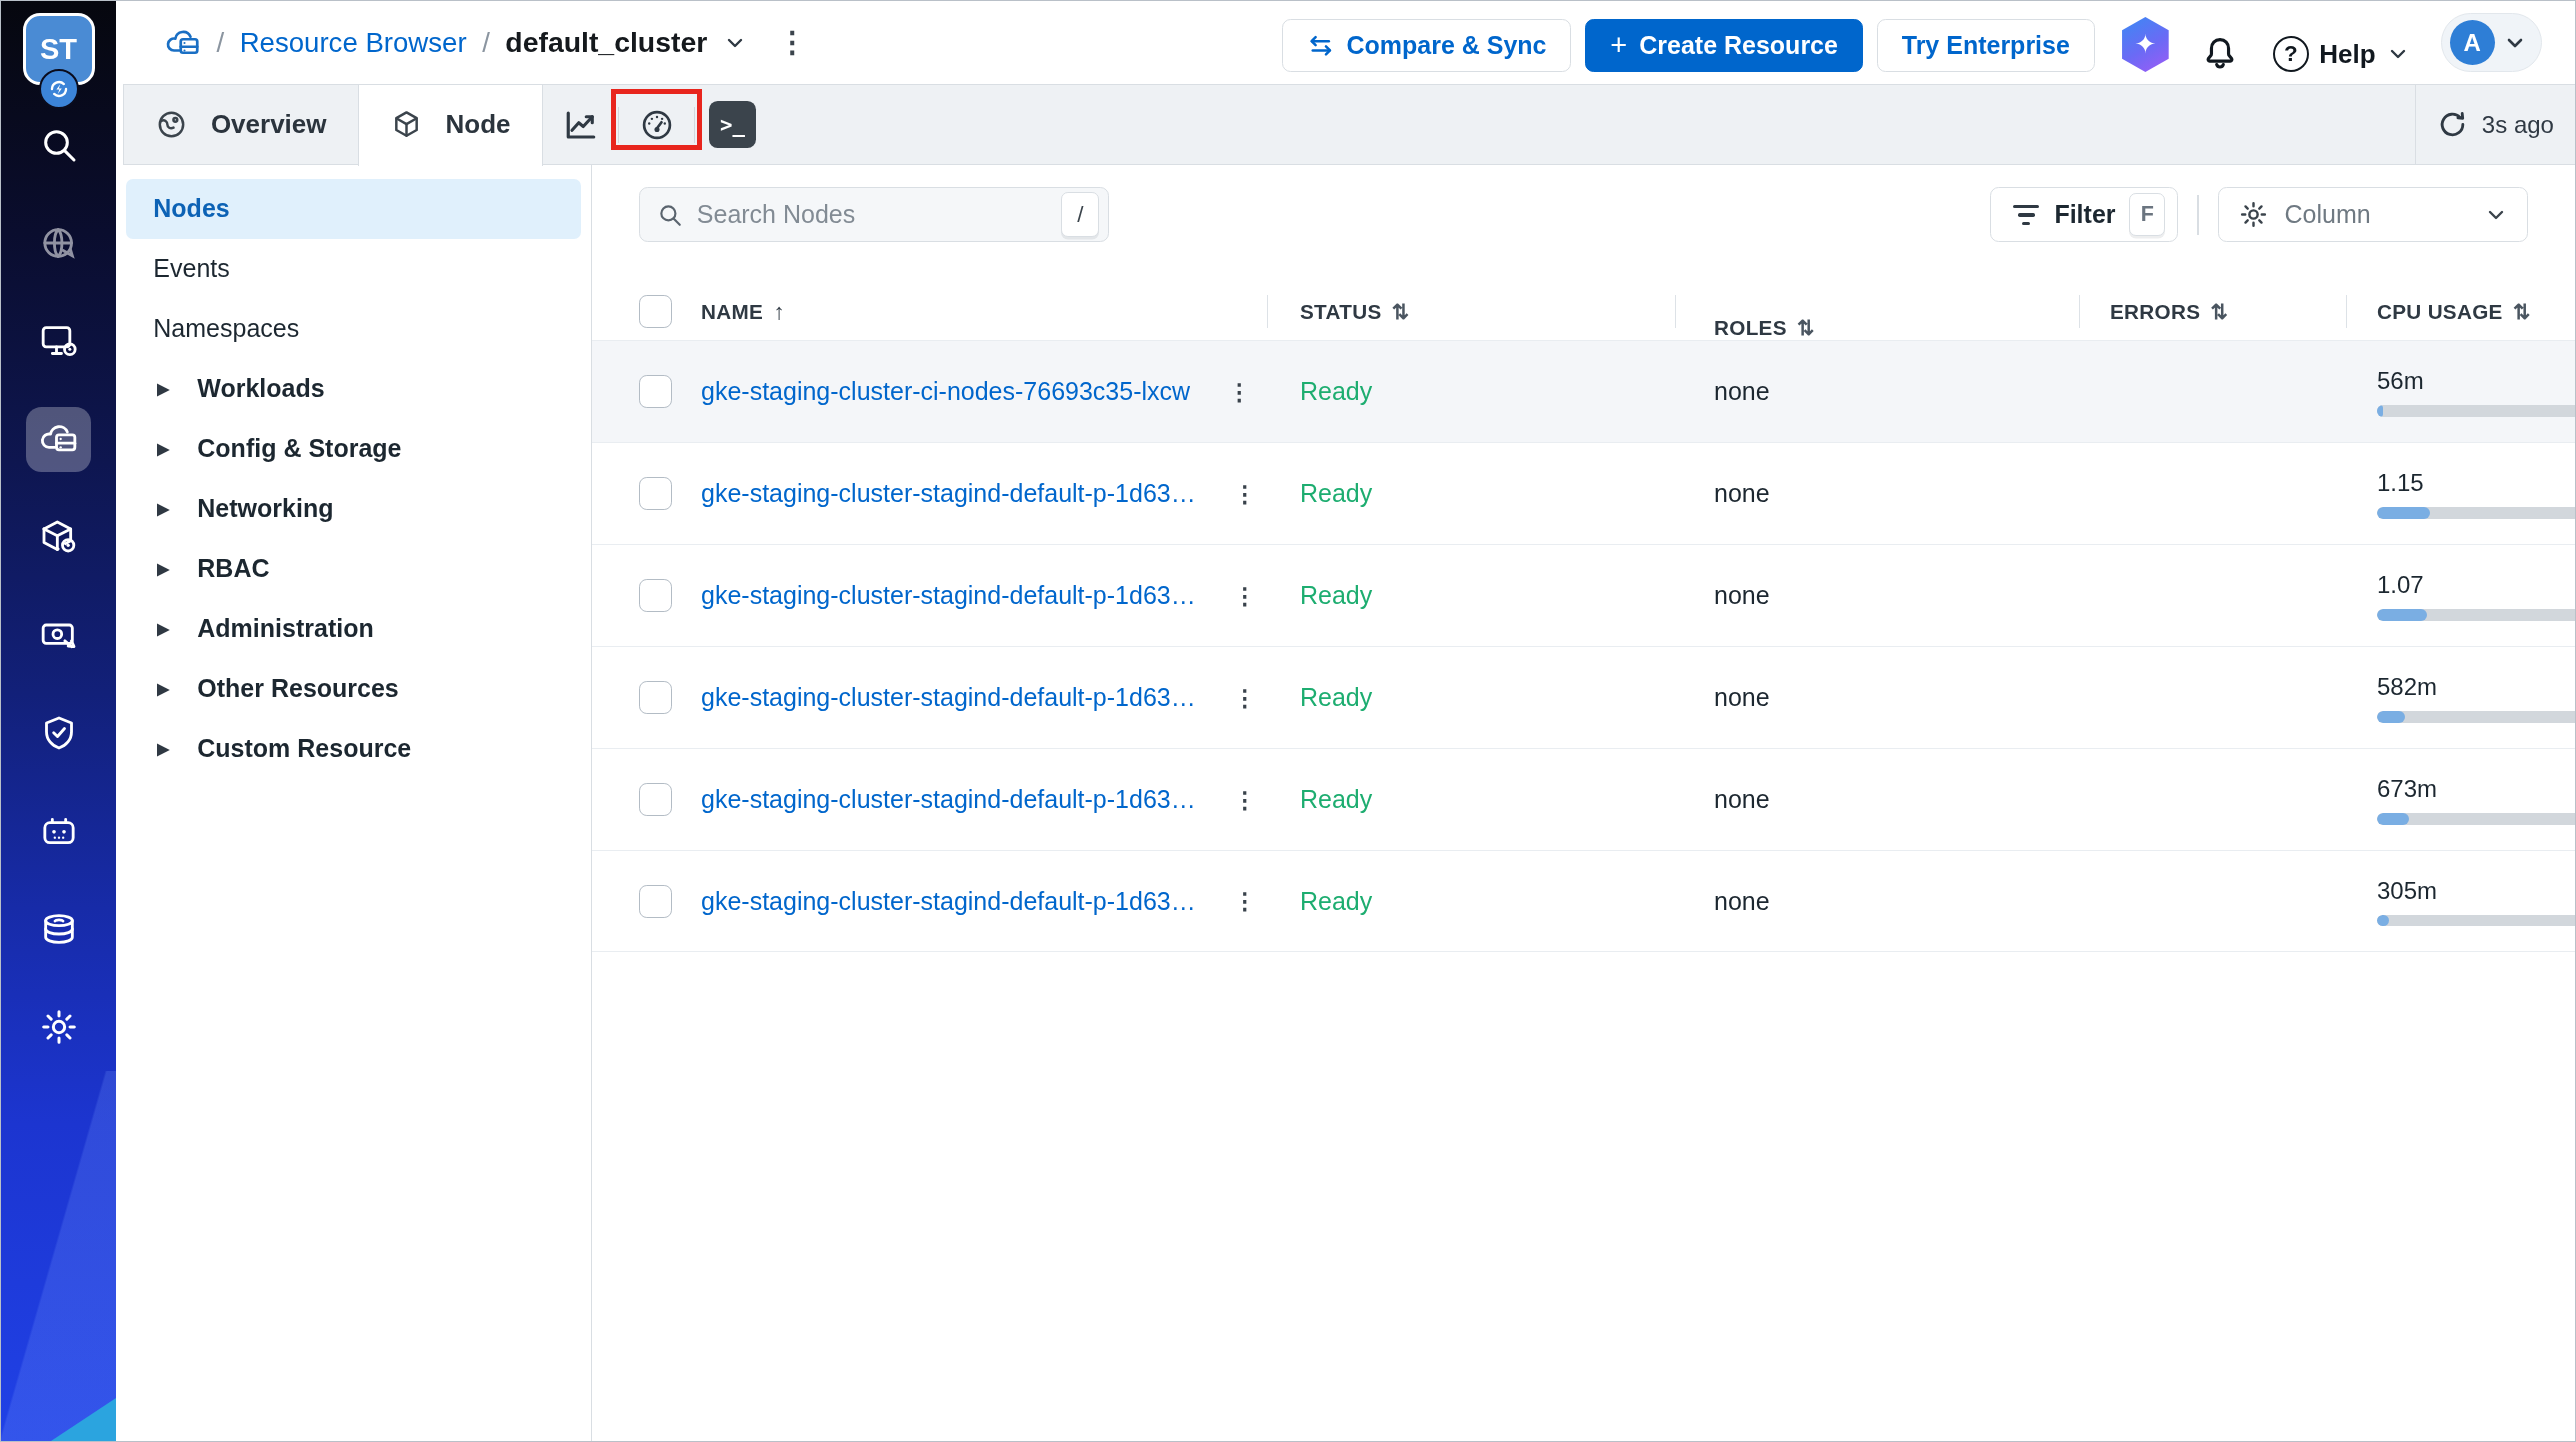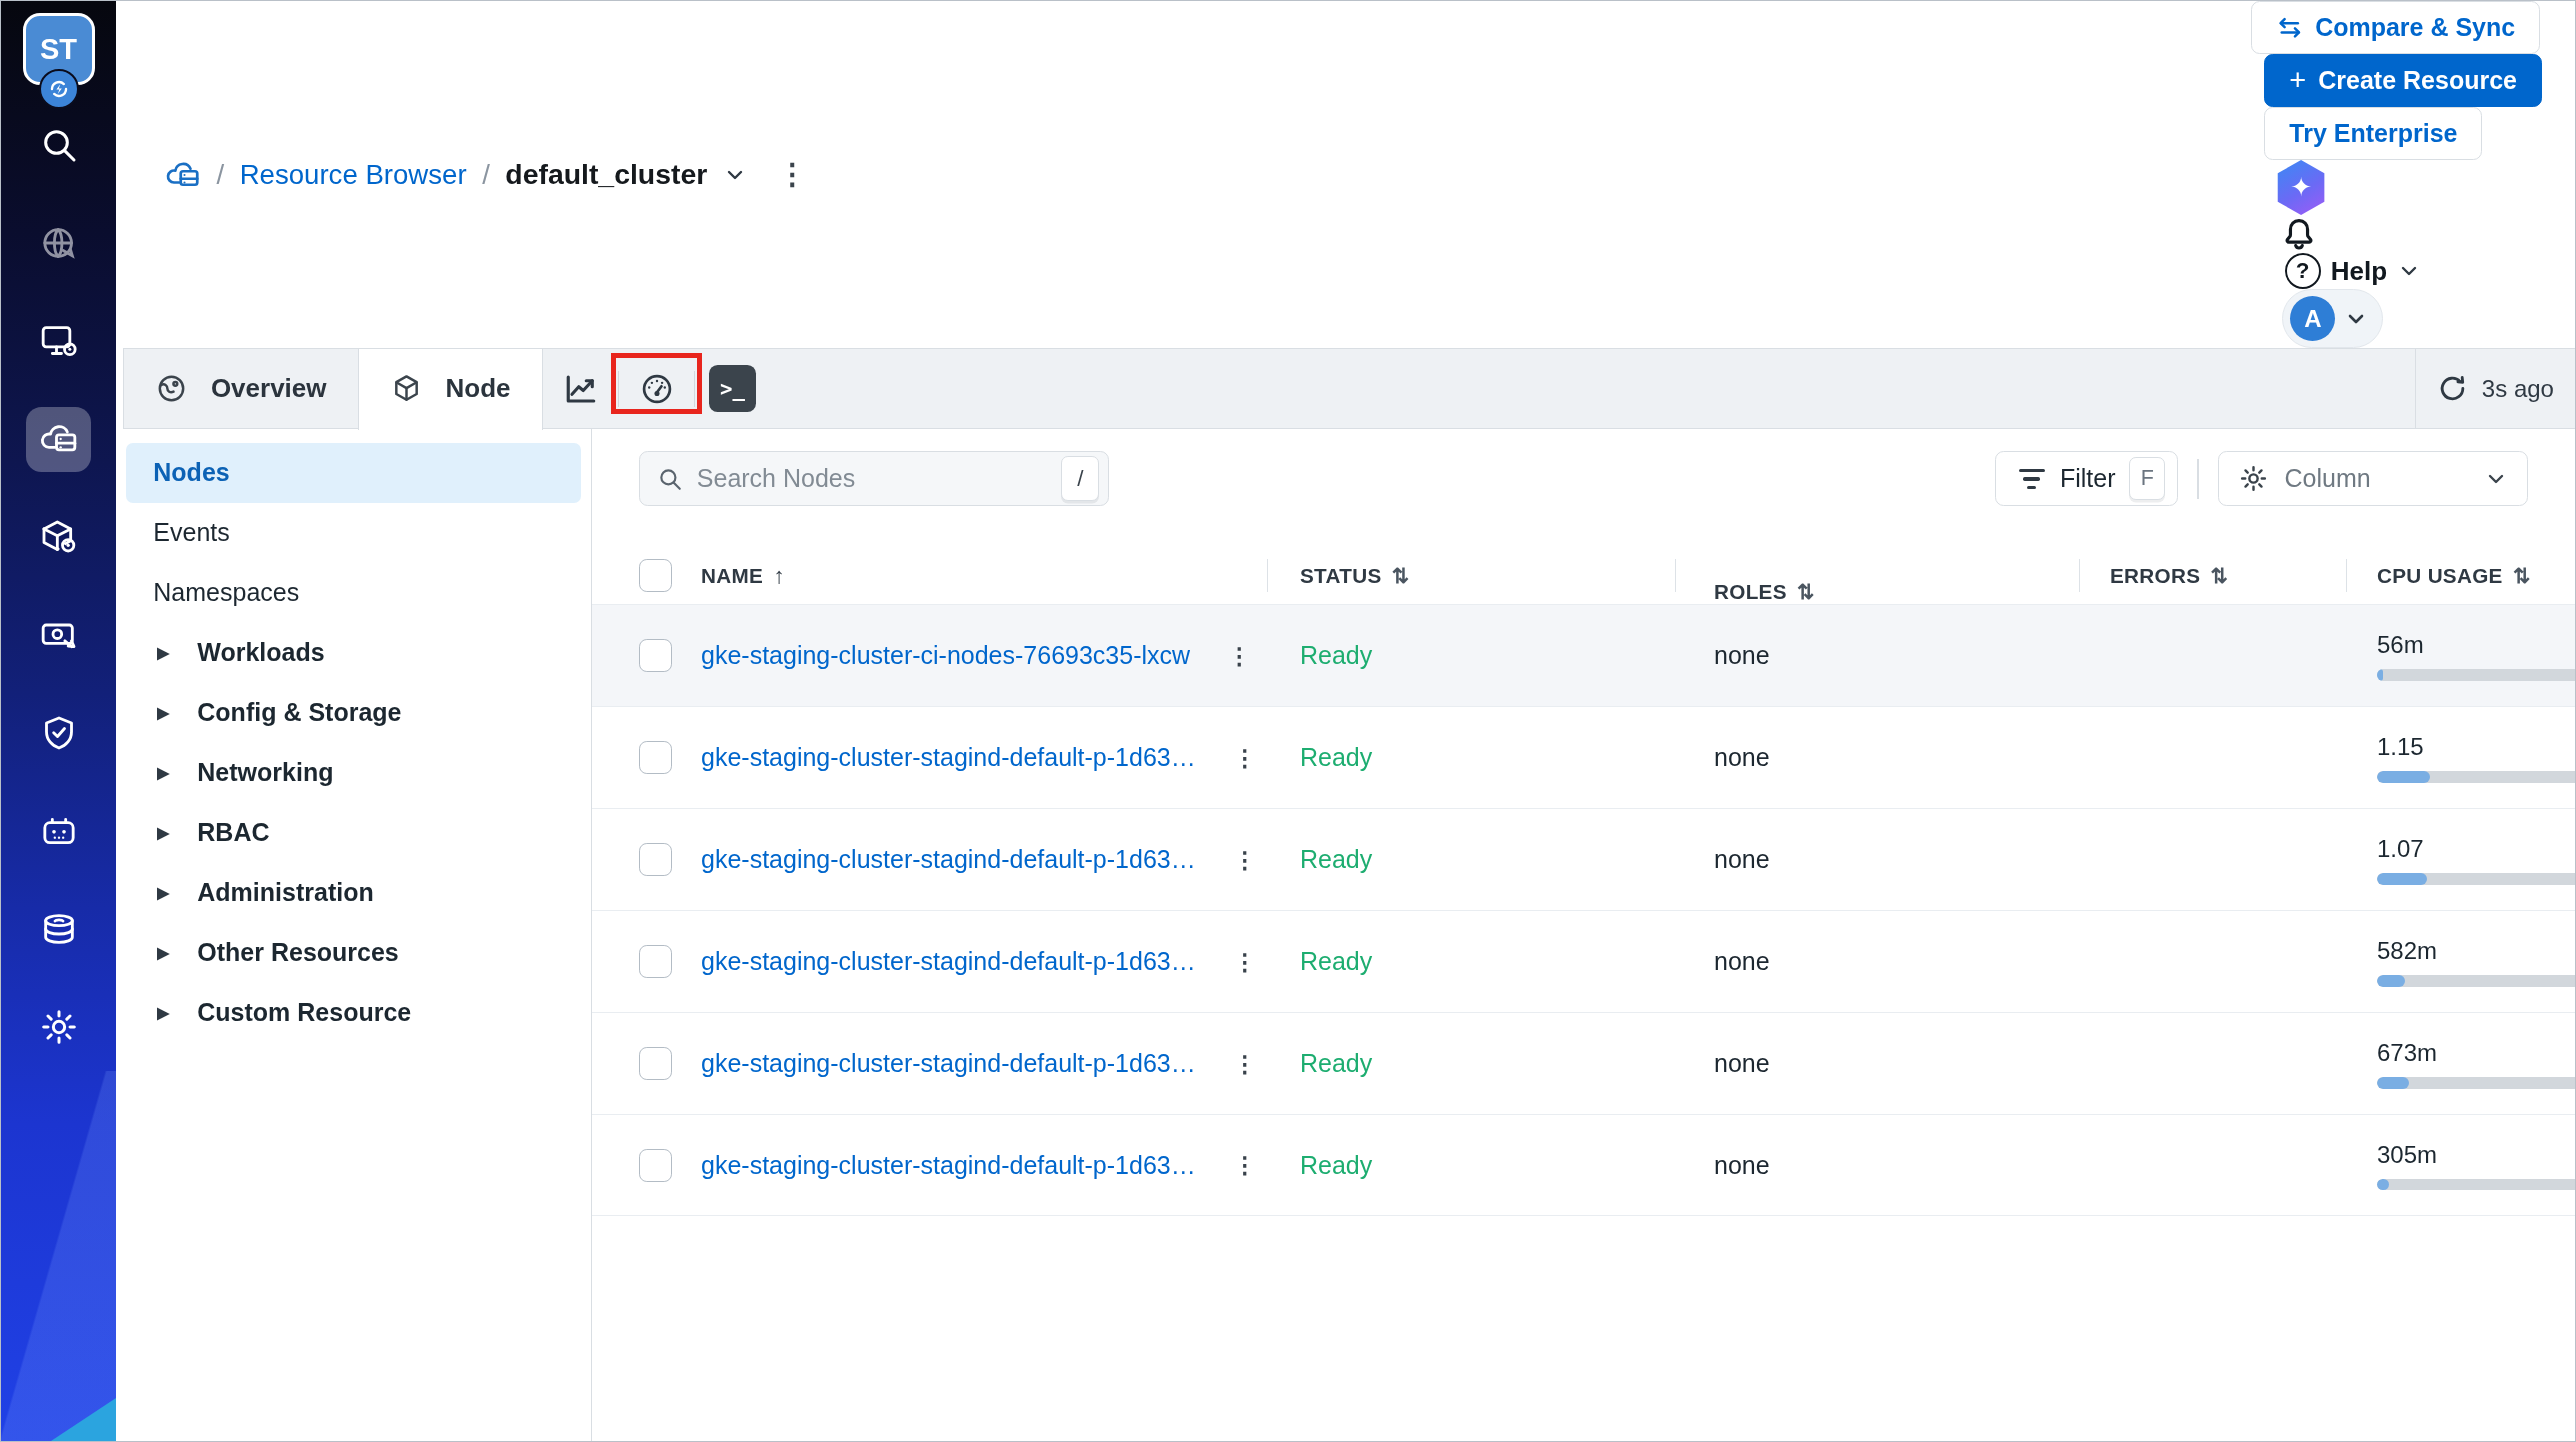--- a/index.html
+++ b/index.html
@@ -38,21 +38,21 @@
   .breadcrumb{display:flex;align-items:center;gap:15.5px;font-size:27.6px;}
   .crumb-icon{color:#1a6fc4;display:flex;}
   .crumb-icon svg{width:36px;height:36px;}
   .crumb-slash{color:#8b95a0;}
   .crumb-link{color:var(--accent);cursor:pointer;}
   .crumb-current{color:#15191d;font-weight:600;font-size:28.4px;}
   .chev{display:inline-flex;color:#2f3943;}
   .chev svg{width:24px;height:24px;}
   .top-kebab{color:#3b444c;font-size:29px;font-weight:700;margin-left:15.5px;line-height:1;}
 
-  .top-actions{display:flex;align-items:flex-start;flex-direction:column;}
+  .top-actions{display:flex;align-items:flex-end;}
   .btn{height:53px;border-radius:8.6px;display:flex;align-items:center;gap:12px;font-size:25px;font-weight:600;padding:0 24px;cursor:pointer;}
   .btn-outline{background:#fff;border:1.7px solid var(--border);color:var(--accent);}
   .btn-primary{background:var(--accent);border:1.7px solid var(--accent);color:#fff;margin-left:13.8px;}
   .btn-enterprise{margin-left:13.8px;}
   .plus{font-size:29px;font-weight:400;line-height:1;}
   .gem{width:53px;height:55px;margin-left:24px;display:flex;align-items:center;justify-content:center;
     background:linear-gradient(150deg,#4285f4 10%,#6b6af5 55%,#9b5cf6 95%);
     clip-path:polygon(50% 0,94% 24%,94% 76%,50% 100%,6% 76%,6% 24%);}
   .gem-star{color:#fff;font-size:26px;}
   .bell{margin-left:29px;color:#11181f;display:flex;}
@@ -103,21 +103,21 @@
   .kind-item.selected{background:var(--sel-bg);color:#0c62b5;font-weight:700;}
 
   .main{flex:1;min-width:0;background:#fff;display:flex;flex-direction:column;}
   .toolbar{margin:22.4px 47px 0;display:flex;align-items:center;justify-content:space-between;}
   .search-input{width:470px;height:55px;background:#f5f7f9;border:1.7px solid var(--border);border-radius:8.6px;
     display:flex;align-items:center;gap:13.8px;padding:0 8.6px 0 17px;cursor:text;}
   .search-input svg{width:26px;height:26px;color:#5a646e;flex:0 0 26px;}
   .search-input .ph{color:#828b94;font-size:25px;flex:1;white-space:nowrap;}
   .toolbar-right{display:flex;align-items:center;}
   .filter-btn{height:55px;border:1.7px solid var(--border);border-radius:8.6px;background:#fff;display:flex;align-items:center;
-    gap:13.8px;padding:0 12px 0 20.7px;font-size:25px;font-weight:400;color:var(--text);cursor:pointer;}
+    gap:13.8px;padding:0 12px 0 20.7px;font-size:25px;font-weight:700;color:var(--text);cursor:pointer;}
   .filter-icon{display:flex;flex-direction:column;gap:5.2px;align-items:center;width:29px;}
   .filter-icon i{display:block;height:3.4px;border-radius:1.7px;background:#2f3943;}
   .filter-icon i:nth-child(1){width:26px;}.filter-icon i:nth-child(2){width:17px;}.filter-icon i:nth-child(3){width:8.6px;}
   .v-divider{width:1.7px;height:40px;background:var(--border);margin:0 19px;}
   .column-select{width:310px;height:55px;border:1.7px solid var(--border);border-radius:8.6px;display:flex;align-items:center;
     gap:15.5px;padding:0 19px;color:var(--muted);font-size:25px;background:#fff;cursor:pointer;}
   .column-select svg.gear{width:31px;height:31px;color:#3b444c;}
   .column-select .chev{margin-left:auto;}
 
   .table{margin-top:41px;display:flex;flex-direction:column;}

